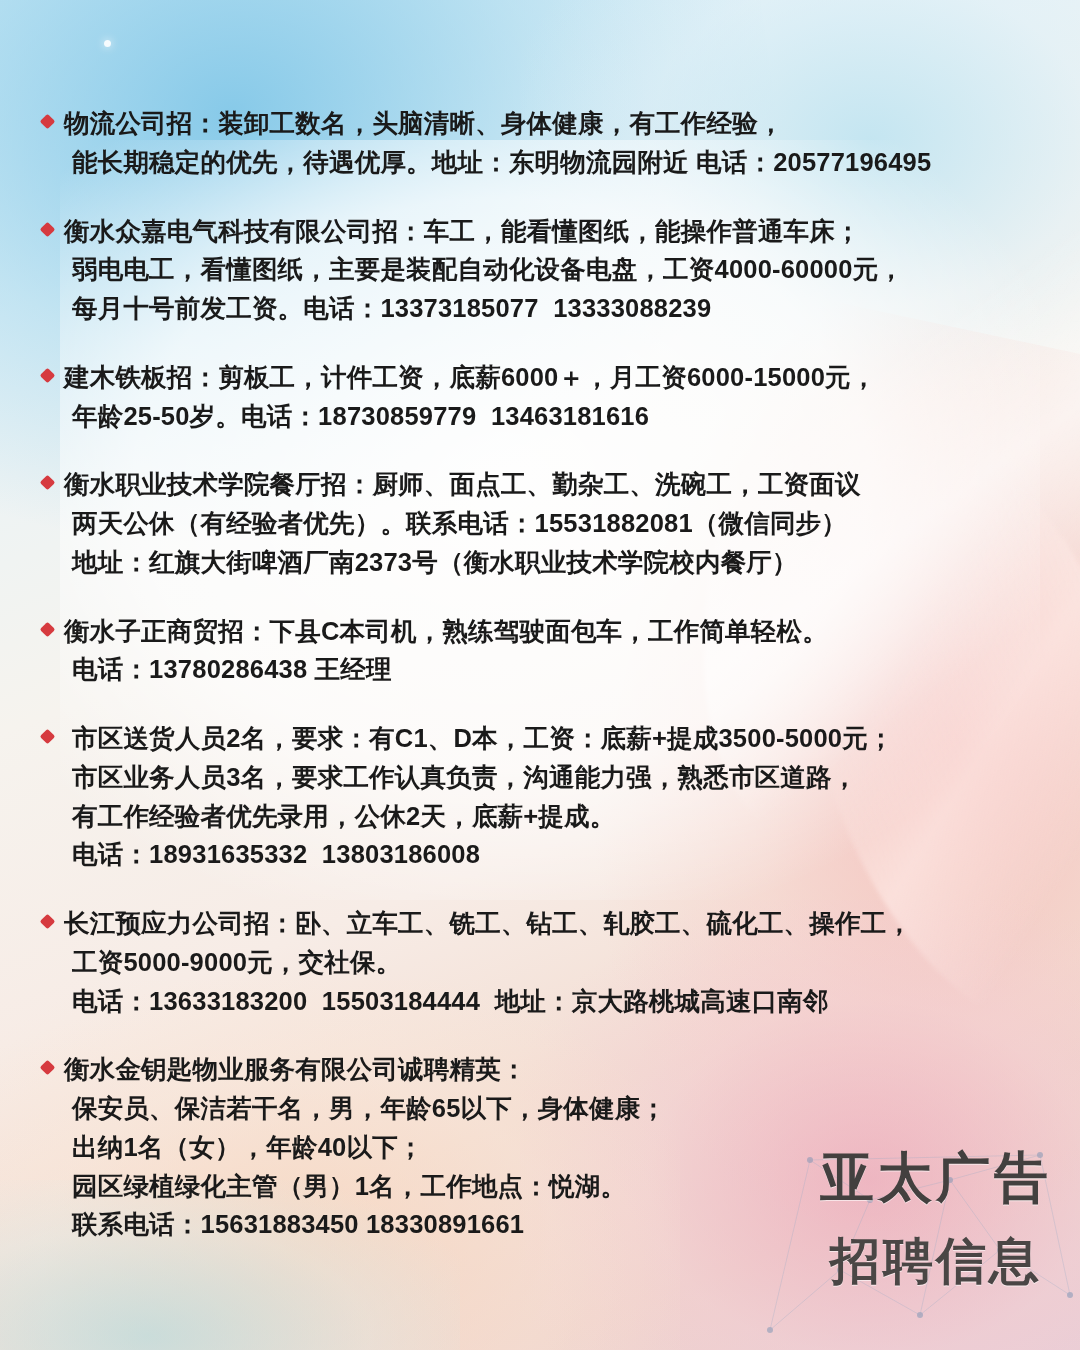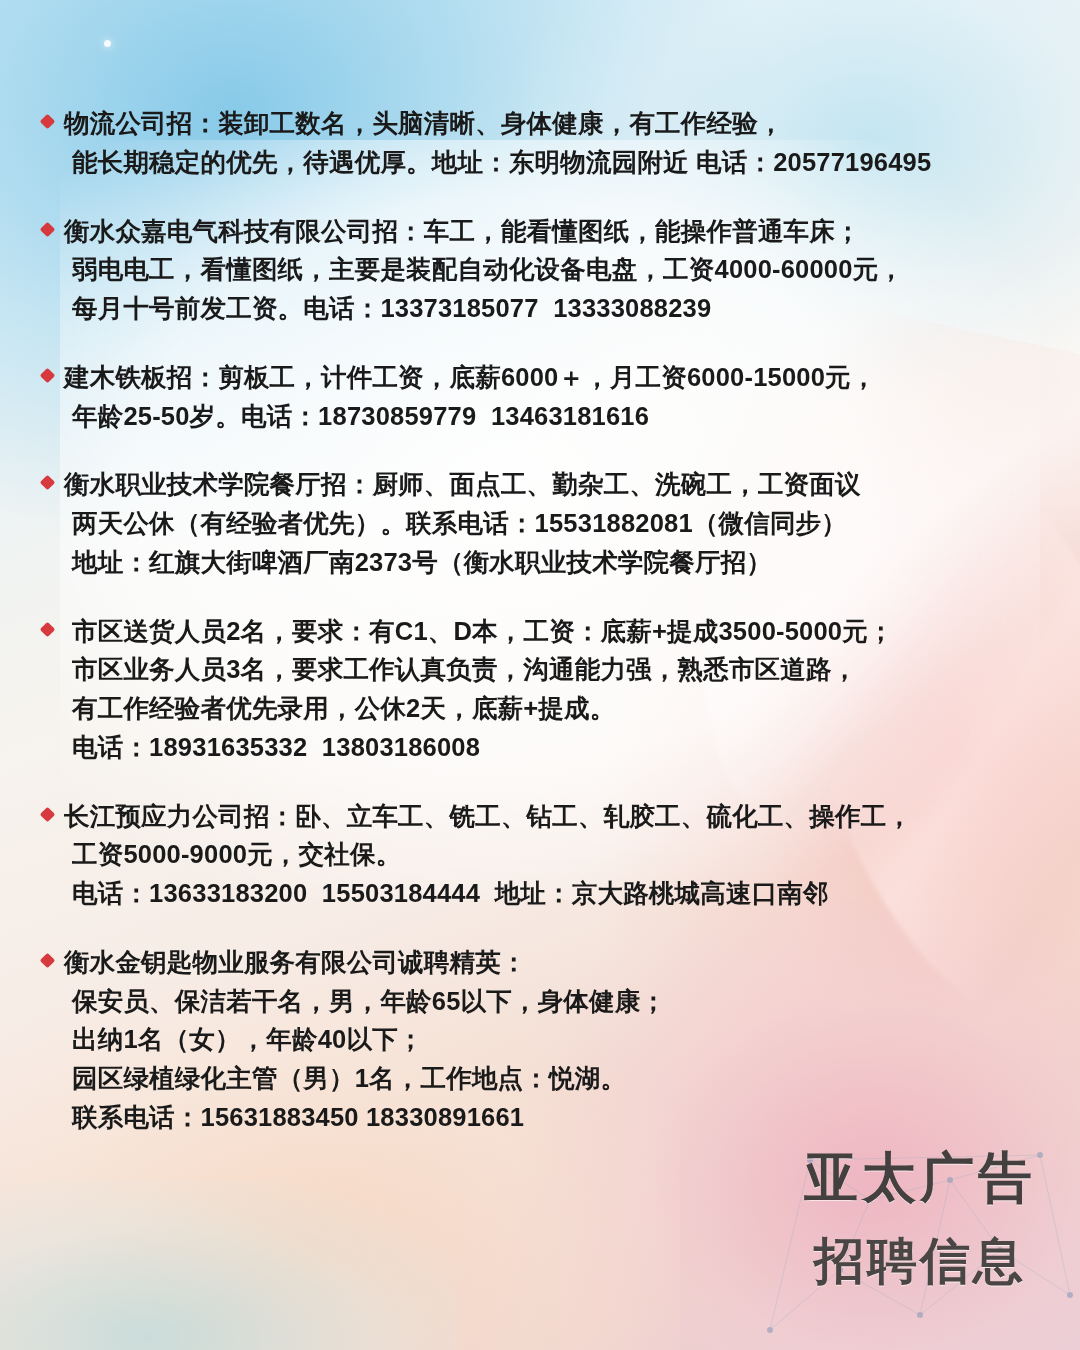--- a/index.html
+++ b/index.html
@@ -135,21 +135,21 @@
   .line.first {
     margin-left: -0px;
   }
   .line.indent {
     padding-left: 8px;
   }
 
   
   .brand {
     position: absolute;
-    right: 44px;
+    right: 28px;
     bottom: 62px;
     text-align: center;
     color: #3a3a3a;
     pointer-events: none;
   }
   .brand-name {
     font-family: "DejaVu Serif", "Liberation Serif", serif;
     font-size: 54px;
     font-weight: 700;
     letter-spacing: 4px;
@@ -225,23 +225,28 @@
       <li class="ad">
         <span class="bullet"></span>
         <div class="line first">建木铁板招：剪板工，计件工资，底薪6000＋，月工资6000-15000元，</div>
         <div class="line indent">年龄25-50岁。电话：18730859779  13463181616</div>
       </li>
 
       <li class="ad">
         <span class="bullet"></span>
         <div class="line first">衡水职业技术学院餐厅招：厨师、面点工、勤杂工、洗碗工，工资面议</div>
         <div class="line indent">两天公休（有经验者优先）。联系电话：15531882081（微信同步）</div>
-        <div class="line indent">地址：红旗大街啤酒厂南2373号（衡水职业技术学院餐厅招）</div>
-      </li>
-
+        <div class="line indent">地址：红旗大街啤酒厂南2373号（衡水职业技术学院校内餐厅）</div>
+      </li>
+
+      <li class="ad">
+        <span class="bullet"></span>
+        <div class="line first">衡水子正商贸招：下县C本司机，熟练驾驶面包车，工作简单轻松。</div>
+        <div class="line indent">电话：13780286438 王经理</div>
+      </li>
 
       <li class="ad">
         <span class="bullet"></span>
         <div class="line indent">市区送货人员2名，要求：有C1、D本，工资：底薪+提成3500-5000元；</div>
         <div class="line indent">市区业务人员3名，要求工作认真负责，沟通能力强，熟悉市区道路，</div>
         <div class="line indent">有工作经验者优先录用，公休2天，底薪+提成。</div>
         <div class="line indent">电话：18931635332  13803186008</div>
       </li>
 
       <li class="ad">

